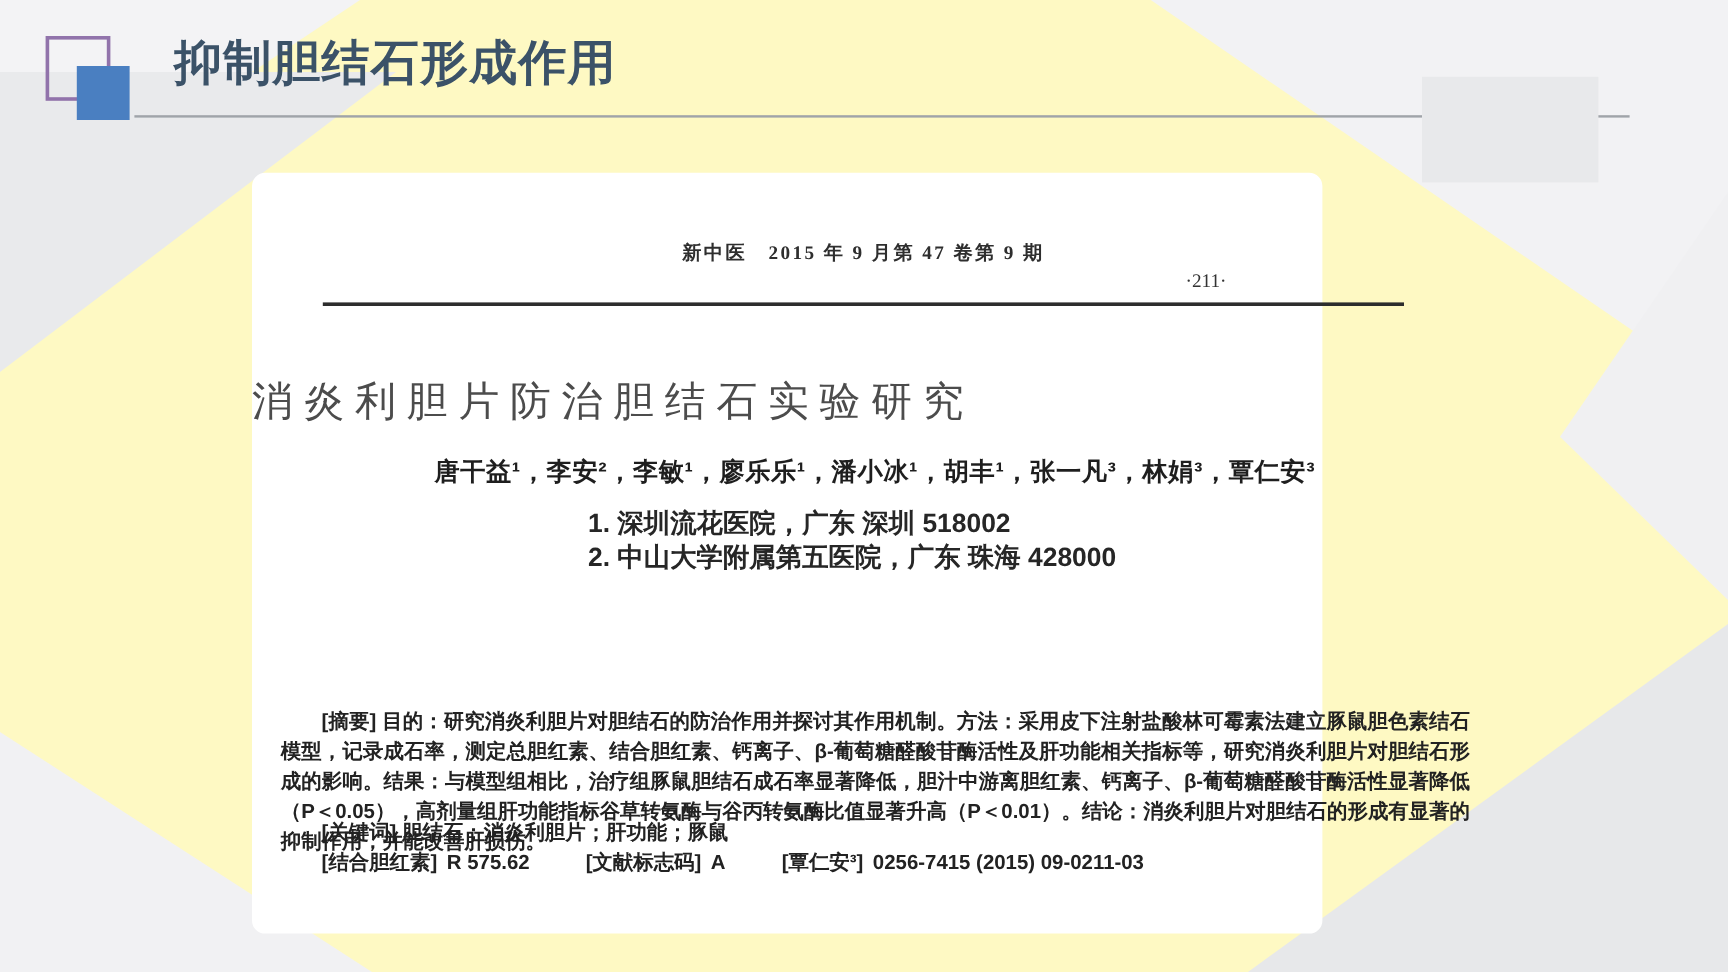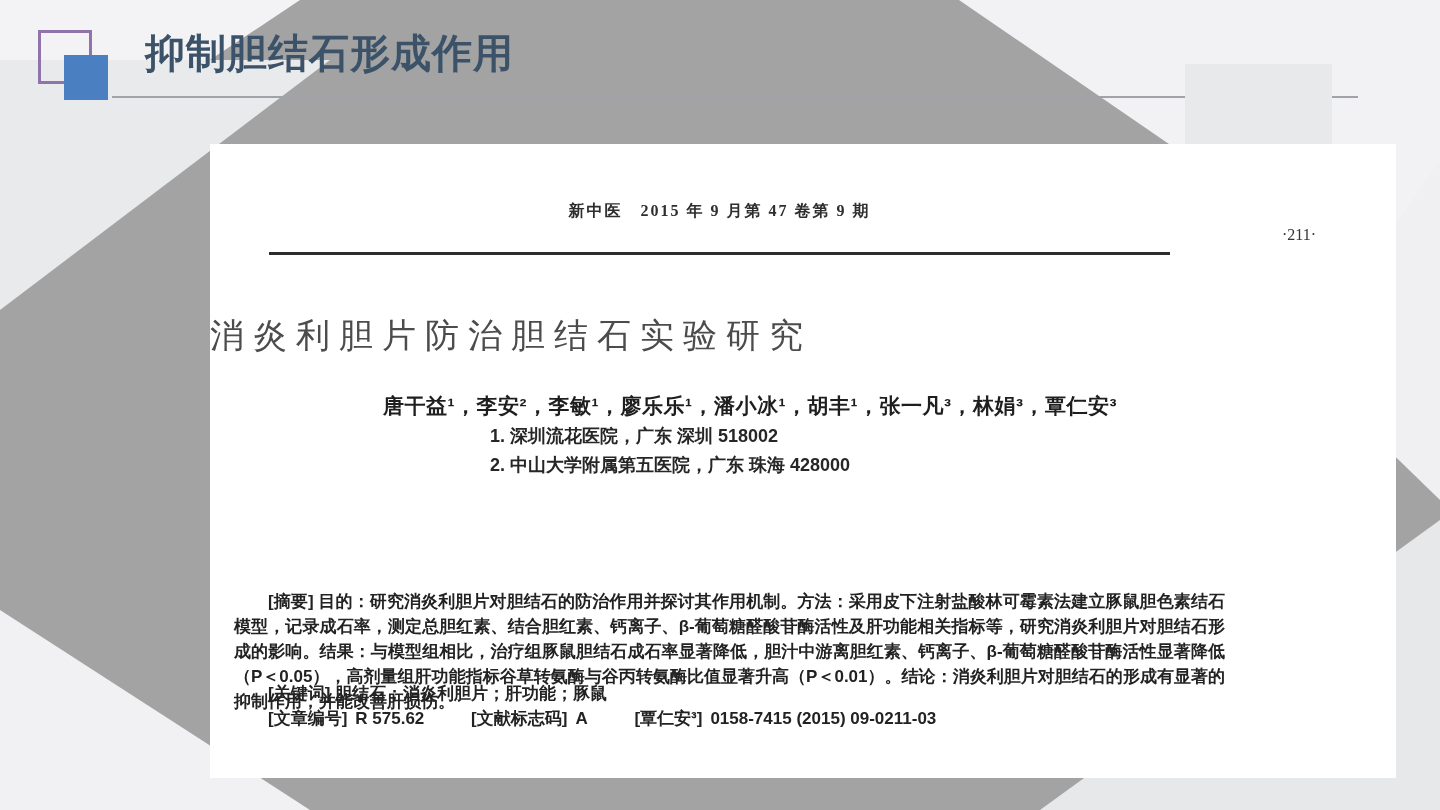--- a/index.html
+++ b/index.html
@@ -1,18 +1,18 @@
 <!DOCTYPE html>
 <html><head>
 <meta charset="utf-8">
 <style>
   html,body{margin:0;padding:0;}
   .slide{
     position:relative;width:1440px;height:810px;overflow:hidden;
-    background:#a3a3a3;font-family:"Liberation Sans","DejaVu Sans",sans-serif;
+    background:#fef9c3;font-family:"Liberation Sans","DejaVu Sans",sans-serif;
   }
   .facet{position:absolute;z-index:0;}
   .f1{left:0;top:0;width:300px;height:200px;background:#f3f3f5;clip-path:polygon(0 0,100% 0,0 100%);}
   .f2{left:0;top:60px;width:330px;height:250px;background:#e9eaec;clip-path:polygon(0 0,100% 0,0 100%);}
   .f3{left:700px;top:0;width:740px;height:330px;background:#f2f2f4;clip-path:polygon(35% 0,100% 0,100% 100%);}
   .f4{left:1185px;top:64px;width:147px;height:88px;background:#e8e9eb;}
   .f5{left:1040px;top:520px;width:400px;height:290px;background:#e7e8ea;clip-path:polygon(100% 0,100% 100%,0 100%);}
   .f6{left:0;top:610px;width:310px;height:200px;background:#f1f1f3;clip-path:polygon(0 0,100% 100%,0 100%);}
   .f7{left:1300px;top:160px;width:140px;height:340px;background:#f0f0f2;clip-path:polygon(100% 0,100% 100%,0 60%);}
 
@@ -28,22 +28,22 @@
     position:absolute;left:64px;top:55px;width:44px;height:45px;
     background:#4a7fc1;z-index:3;
   }
   .slide-title{
     position:absolute;left:145px;top:28px;margin:0;z-index:2;
     font-size:40px;line-height:50px;font-weight:bold;color:#3b5268;
     letter-spacing:1px;font-family:"Liberation Sans","DejaVu Sans",sans-serif;
   }
 
   .paper{
-    position:absolute;left:210px;top:144px;width:1186px;height:634px;
-    background:#ffffff;z-index:2;color:#262626;
+    position:absolute;left:210px;top:144px;width:892px;height:634px;
+    background:#ffffff;z-index:2;color:#262626;border-radius:11px;
   }
 
   .jheader-cn{
     position:absolute;left:59px;top:57px;width:901px;text-align:center;
     font-size:16px;font-weight:700;letter-spacing:2px;color:#2e2e2e;
     font-family:"Liberation Serif","DejaVu Serif",serif;
   }
   .jheader-en{
     position:absolute;left:59px;top:82px;width:901px;text-align:center;
     font-size:15.5px;font-weight:600;color:#2e2e2e;letter-spacing:0.5px;
@@ -56,26 +56,26 @@
     margin-left:31px;
   }
   .jrule{position:absolute;left:59px;top:108px;width:901px;height:3px;background:#2d2d2d;}
 
   .atitle{
     position:absolute;left:0;top:170px;width:1038px;text-align:left;
     font-size:34px;line-height:44px;letter-spacing:9px;color:#4c4c4c;font-weight:500;
     font-family:"Liberation Serif","DejaVu Serif",serif;
   }
   .authors{
-    position:absolute;left:0;top:248px;width:1038px;text-align:center;
-    font-size:21px;line-height:28px;font-weight:700;color:#1e1e1e;letter-spacing:0.5px;margin-left:21px;
+    position:absolute;left:0;top:236px;width:1038px;text-align:center;
+    font-size:21px;line-height:28px;font-weight:700;color:#1e1e1e;letter-spacing:0.5px;
   }
   .affils{
     position:absolute;left:280px;top:278px;
-    font-size:18px;line-height:28.5px;font-weight:600;color:#262626;
+    font-size:22px;line-height:28.5px;font-weight:600;color:#262626;
   }
   .abstract{
     position:absolute;left:24px;top:410px;width:991px;
     font-size:17px;line-height:25px;font-weight:600;color:#222;
     text-align:justify;text-indent:2em;margin-top:35px;
   }
   .kwline{
     position:absolute;left:24px;top:537px;width:991px;
     font-size:17px;line-height:25px;font-weight:600;color:#222;text-indent:2em;
   }
@@ -126,20 +126,20 @@
     <div class="affils">
       <div>1. 深圳流花医院，广东 深圳 518002</div>
       <div>2. 中山大学附属第五医院，广东 珠海 428000</div>
     </div>
 
     <div class="abstract">[摘要] 目的：研究消炎利胆片对胆结石的防治作用并探讨其作用机制。方法：采用皮下注射盐酸林可霉素法建立豚鼠胆色素结石模型，记录成石率，测定总胆红素、结合胆红素、钙离子、β-葡萄糖醛酸苷酶活性及肝功能相关指标等，研究消炎利胆片对胆结石形成的影响。结果：与模型组相比，治疗组豚鼠胆结石成石率显著降低，胆汁中游离胆红素、钙离子、β-葡萄糖醛酸苷酶活性显著降低（P＜0.05），高剂量组肝功能指标谷草转氨酶与谷丙转氨酶比值显著升高（P＜0.01）。结论：消炎利胆片对胆结石的形成有显著的抑制作用，并能改善肝损伤。</div>
 
     <div class="kwline">[关键词] 胆结石；消炎利胆片；肝功能；豚鼠</div>
 
     <div class="metaline">
-      <span class="pair"><span>[文章编号]</span><span class="val">R 575.62</span></span>
+      <span class="pair"><span>[结合胆红素]</span><span class="val">R 575.62</span></span>
       <span class="pair"><span>[文献标志码]</span><span class="val">A</span></span>
-      <span class="pair"><span>[覃仁安³]</span><span class="val">0158-7415 (2015) 09-0211-03</span></span>
+      <span class="pair"><span>[覃仁安³]</span><span class="val">0256-7415 (2015) 09-0211-03</span></span>
     </div>
 
 
   </div>
 </div>
 
 </body></html>

